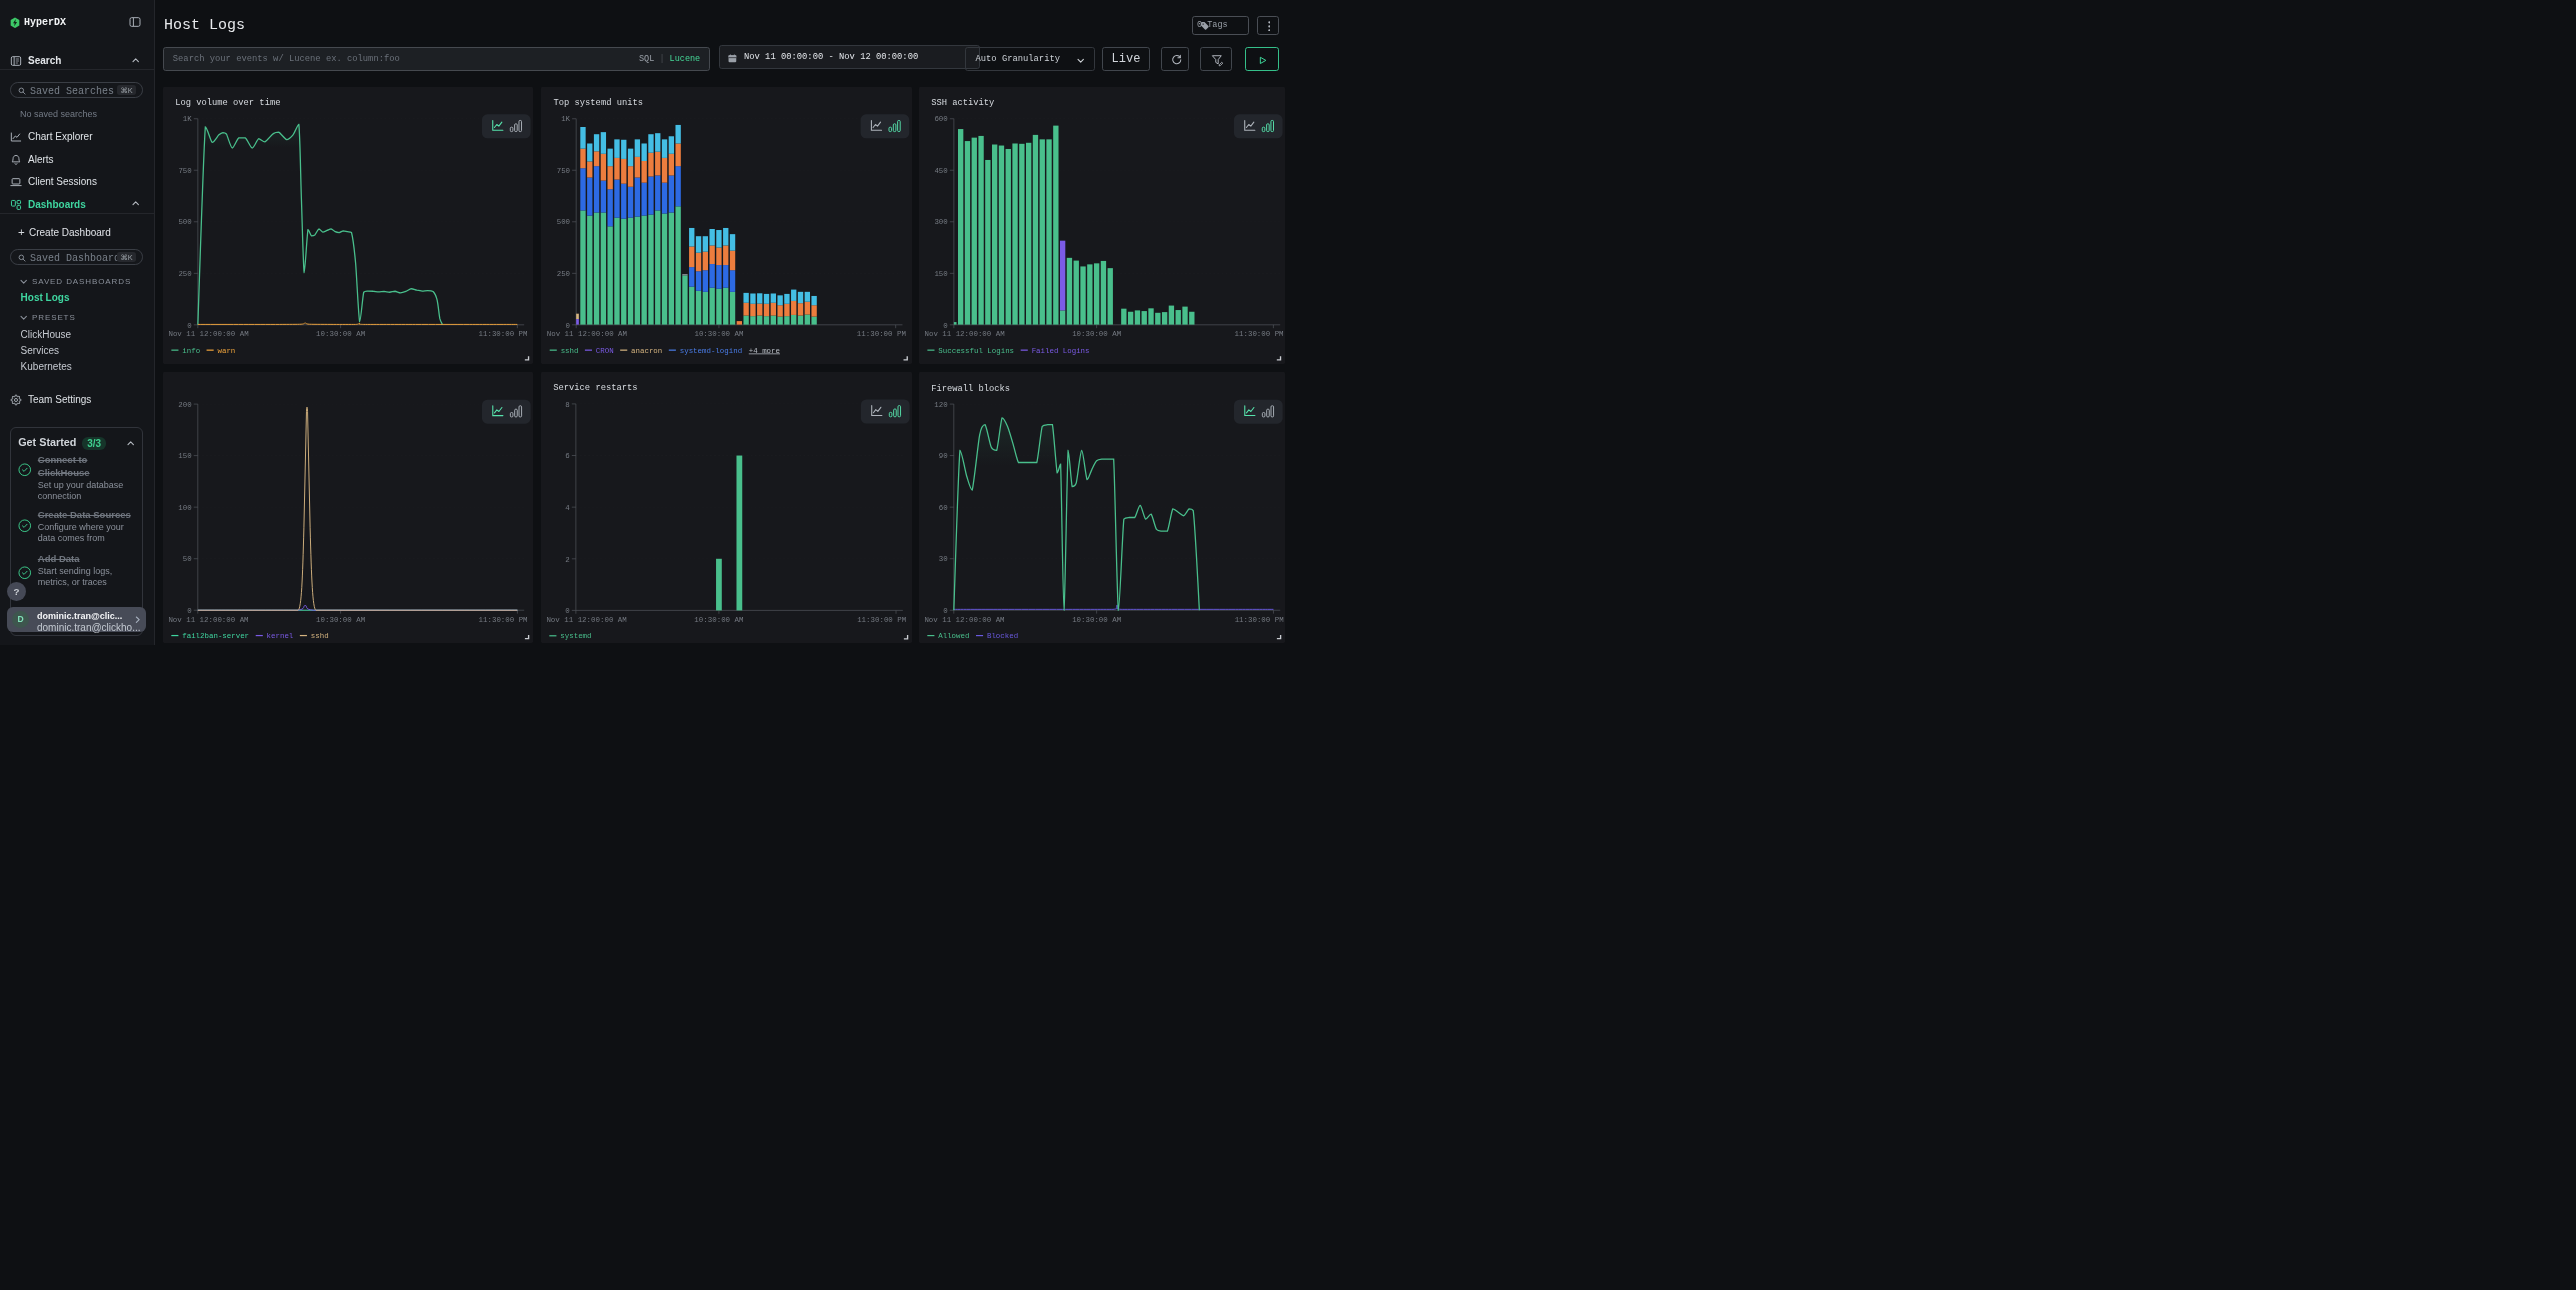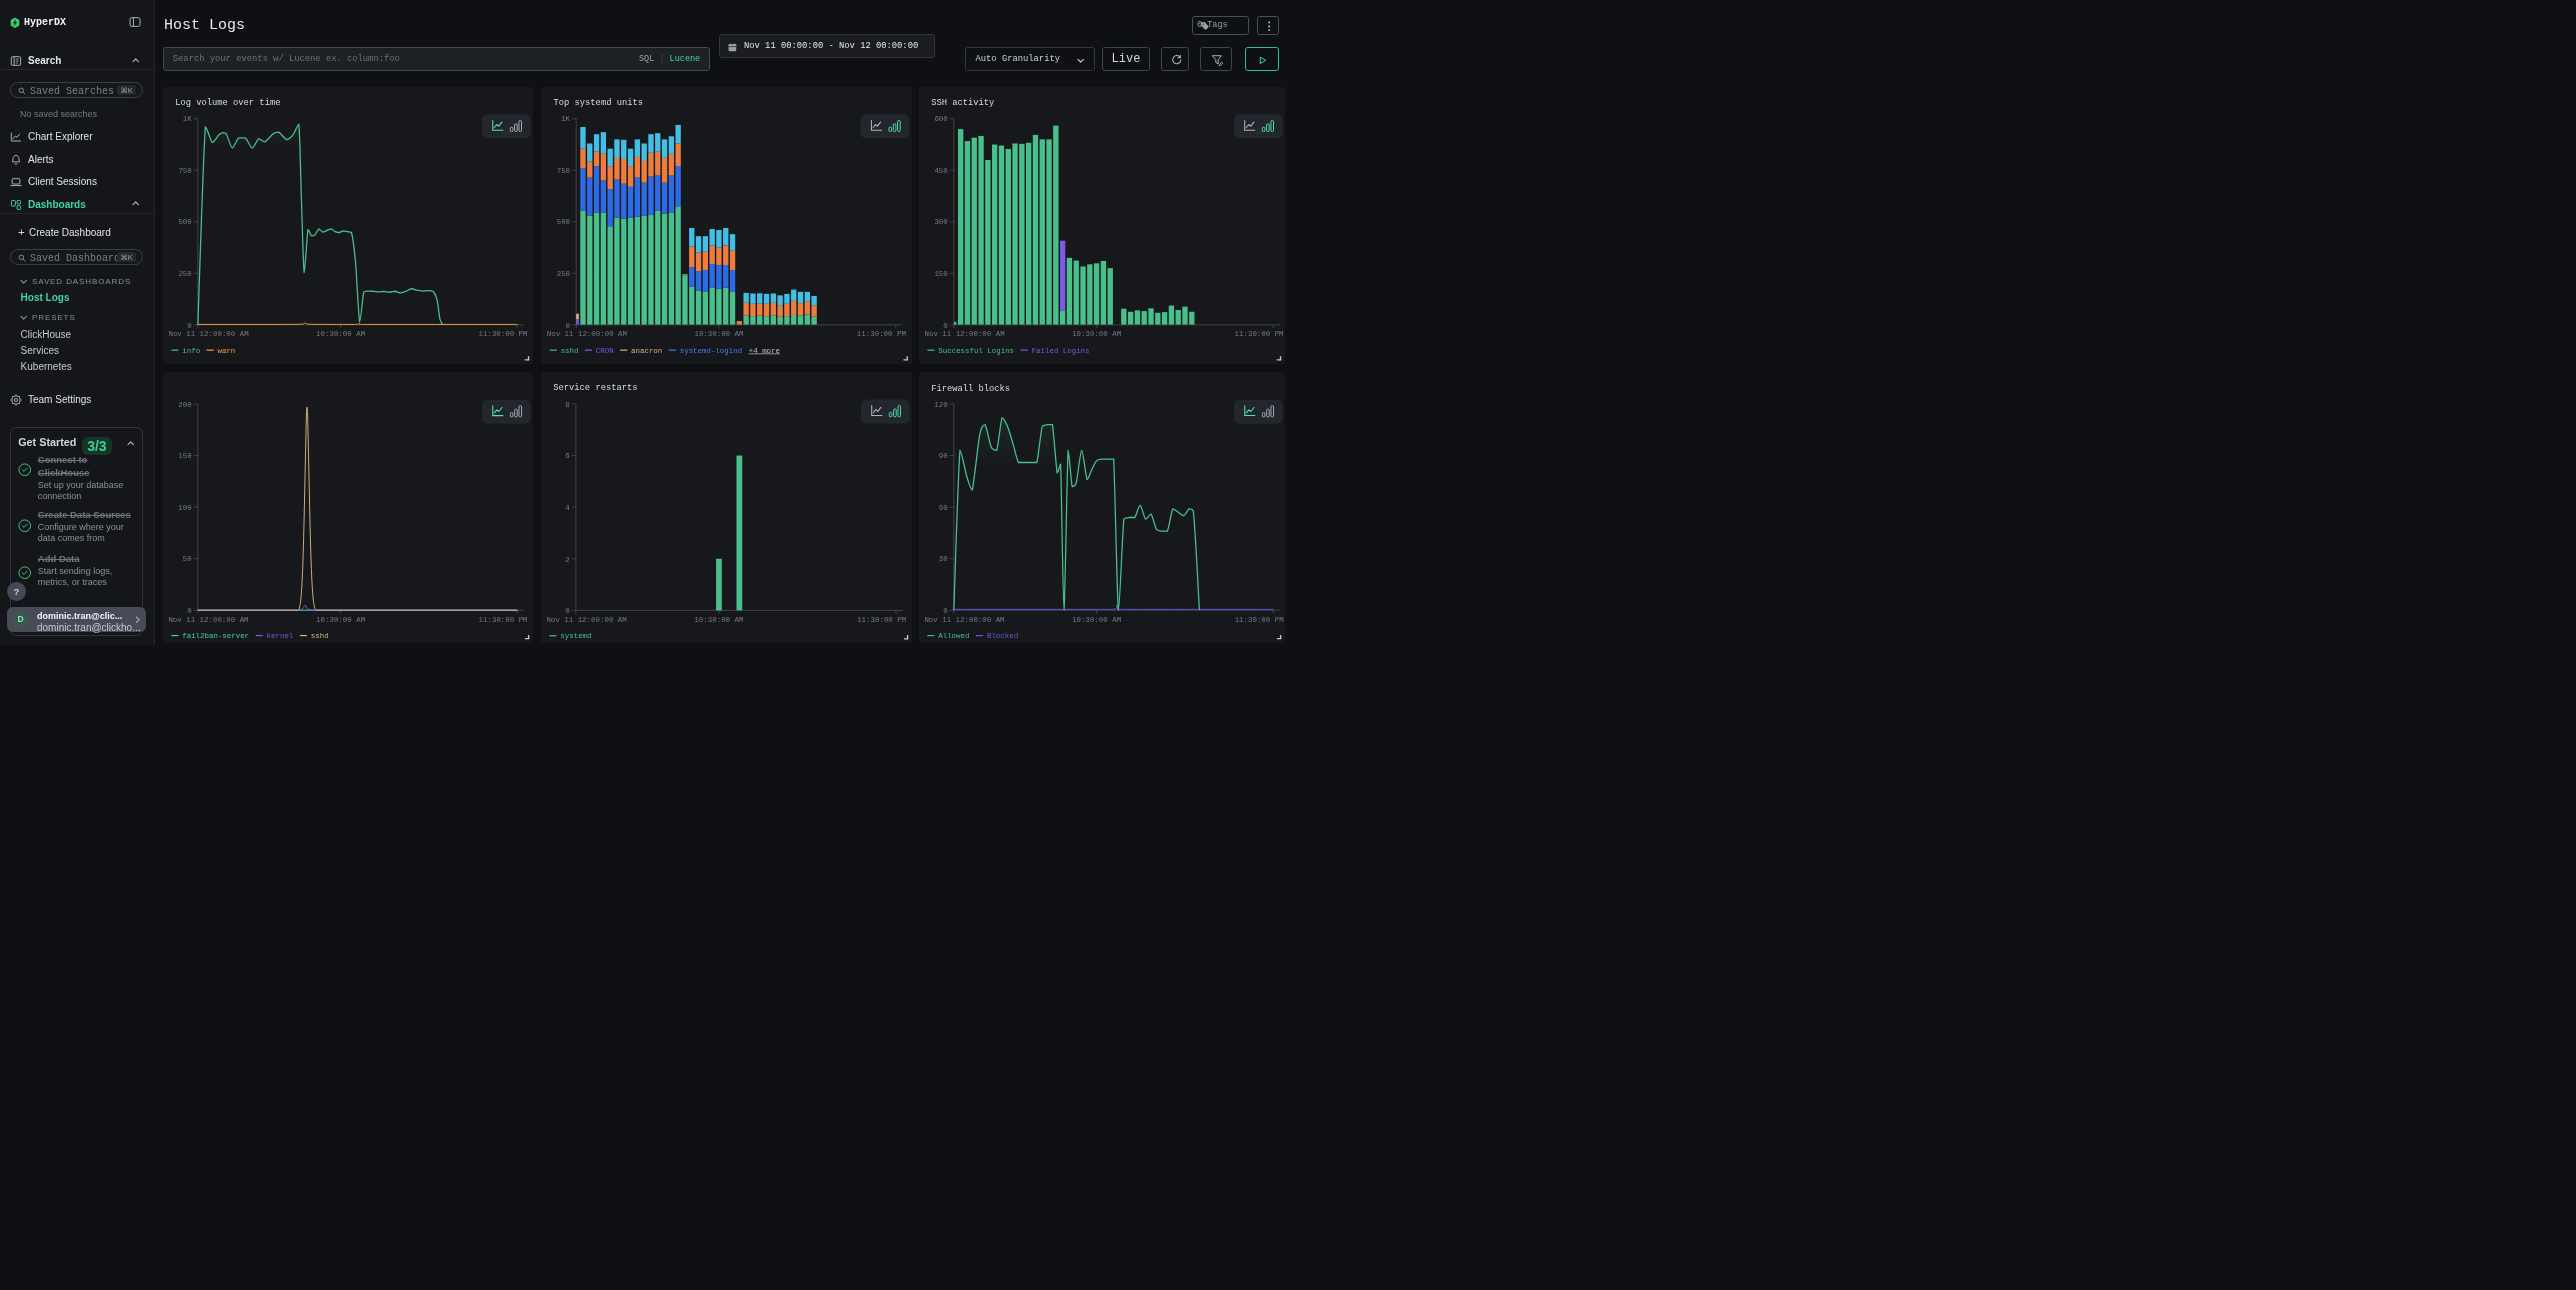--- a/index.html
+++ b/index.html
@@ -4,21 +4,21 @@
 * { margin:0; padding:0; box-sizing:border-box; }
 html,body { width:1288px; height:645px; overflow:hidden; background:#0E1013; font-family:'Liberation Sans', sans-serif; }
 #sidebar { position:absolute; left:0; top:0; width:155px; height:645px; background:#14161A; border-right:0.7px solid #24262B; }
 .t { position:absolute; white-space:nowrap; }
 .mono { font-family:'Liberation Mono', monospace; }
 .hr { position:absolute; left:0; width:100%; height:0.7px; background:#24262B; }
 .pill { position:absolute; left:9.5px; width:133px; height:15.6px; border:0.7px solid #3A3E45; border-radius:7.8px; background:#15171B; }
 .pill .ph { position:absolute; left:19.6px; top:2.7px; font-family:'Liberation Mono', monospace; font-size:10px; color:#79808A; }
 .pill .kbd { position:absolute; right:5.4px; top:2.4px; font-size:7.4px; color:#9AA0A6; background:#26282D; border-radius:2.7px; padding:0.3px 3.4px; font-family:'Liberation Sans', sans-serif; }
 #gscard { position:absolute; left:9.8px; top:427px; width:133px; height:209px; border:0.7px solid #31343B; border-radius:6px; }
-#gsbadge { position:absolute; left:71px; top:9px; background:#16352A; color:#3FD08F; font-size:14px; font-weight:bold; padding:1px 5.4px; border-radius:6px; }
+#gsbadge { position:absolute; left:71px; top:9px; background:#16352A; color:#3FD08F; font-size:10px; font-weight:bold; padding:1px 5.4px; border-radius:6px; }
 .strike { font-size:9.5px; font-weight:600; color:#70767F; text-decoration:line-through;text-align:center; }
 .desc { font-size:9px; color:#8B919B; }
 #help { position:absolute; left:7px; top:582px; width:19px; height:19px; border-radius:50%; background:#454956; color:#C8CCD2; font-weight:bold; font-size:9.8px; text-align:center; line-height:19px; }
 #userchip { position:absolute; left:7px; top:607px; width:139px; height:25px; background:#474B57; border-radius:6px; }
 #avatar { position:absolute; left:4.7px; top:3.7px; width:17.6px; height:17.6px; border-radius:50%; background:#3E564E; color:#82E2BA; font-size:8.5px; font-weight:bold; text-align:center; line-height:17.6px; }
 .btn { position:absolute; border:0.7px solid #41464D; border-radius:2.7px; display:flex; align-items:center; }
 .btn svg { position:absolute; }
 #searchbar { position:absolute; left:163px; top:47px; width:547px; height:24px; background:#1D2024; border:0.7px solid #45494F; border-radius:2.7px; display:flex; align-items:center; padding-left:8.8px; }
 .panel { position:absolute; background:#17181C; border-radius:1.4px; }
 </style></head>
@@ -171,21 +171,21 @@
       <circle cx="2" cy="8" r="1.6" fill="#B3B8C0"></circle>
       <circle cx="2" cy="14" r="1.6" fill="#B3B8C0"></circle>
     </svg>
   </div>
 
 <div id="searchbar">
   <span class="mono" style="color:#6B717A;font-size:8.8px">Search your events w/ Lucene ex. column:foo</span>
   <span class="mono" style="position:absolute;right:8.8px;font-size:8.5px"><span style="color:#9BA1A9">SQL</span><span style="color:#4A4E54"> | </span><span style="color:#45D998">Lucene</span></span>
 </div>
 
-<div class="btn" style="left:719px;top:34px;width:216px;height:24px;background:#1A1C20;border-color:#33373D">
+<div class="btn" style="left:719px;top:45px;width:261px;height:24px;background:#1A1C20;border-color:#33373D">
     <svg style="position:absolute;left:8px;top:7.8px" width="8.8" height="8.8" viewBox="0 0 13 13">
       <rect x="0.8" y="2" width="11.4" height="10.2" rx="1.6" fill="#9AA0A8"></rect>
 <rect x="0.8" y="2" width="11.4" height="2.6" fill="#9AA0A8"></rect>
 <line x1="3.6" y1="0.8" x2="3.6" y2="3" stroke="#9AA0A8" stroke-width="1.4"></line>
 <line x1="9.4" y1="0.8" x2="9.4" y2="3" stroke="#9AA0A8" stroke-width="1.4"></line>
 <line x1="1" y1="5.4" x2="12" y2="5.4" stroke="#17181C" stroke-width="1"></line>
     </svg>
     <span class="mono" style="font-size:8.8px;color:#E3E6EA;margin-left:24px">Nov 11 00:00:00 - Nov 12 00:00:00</span>
   </div>
 

